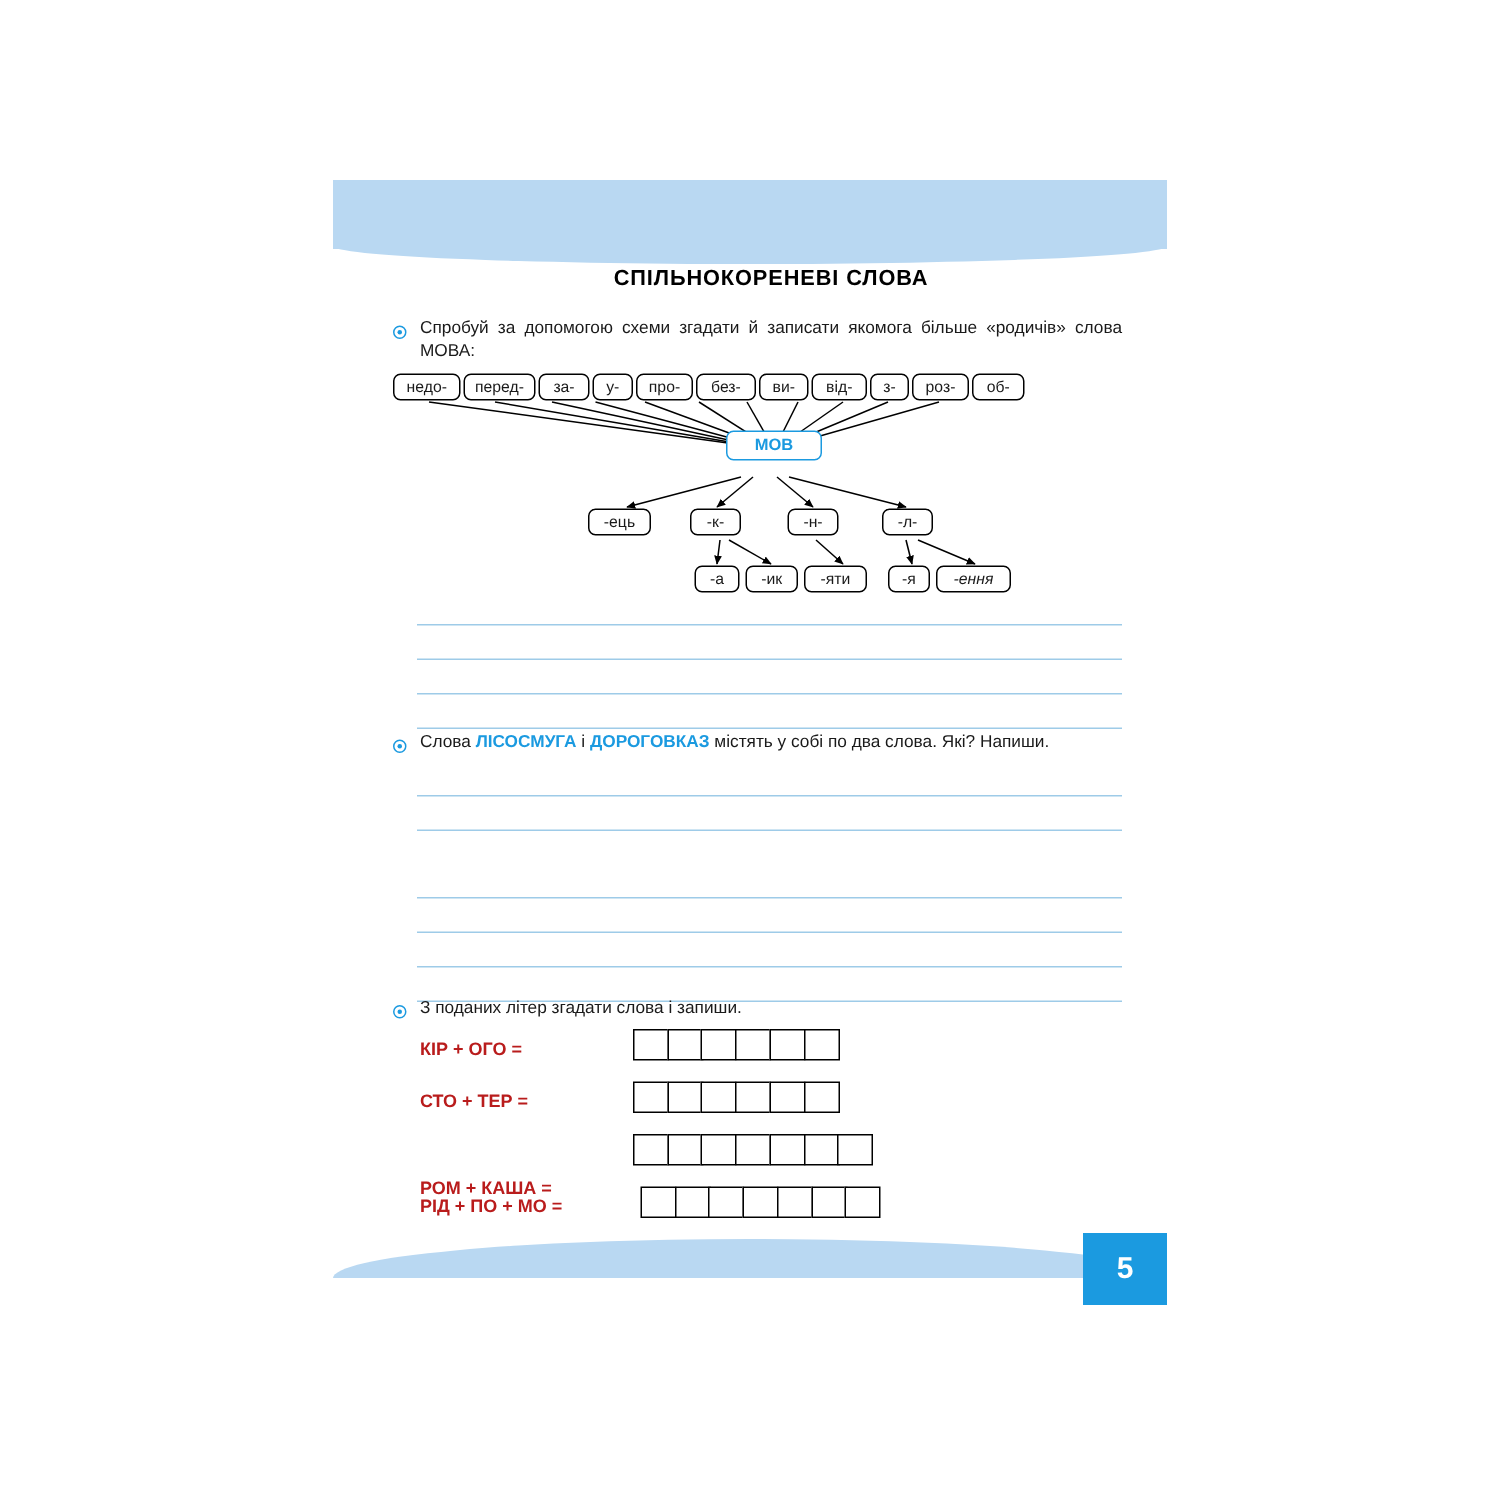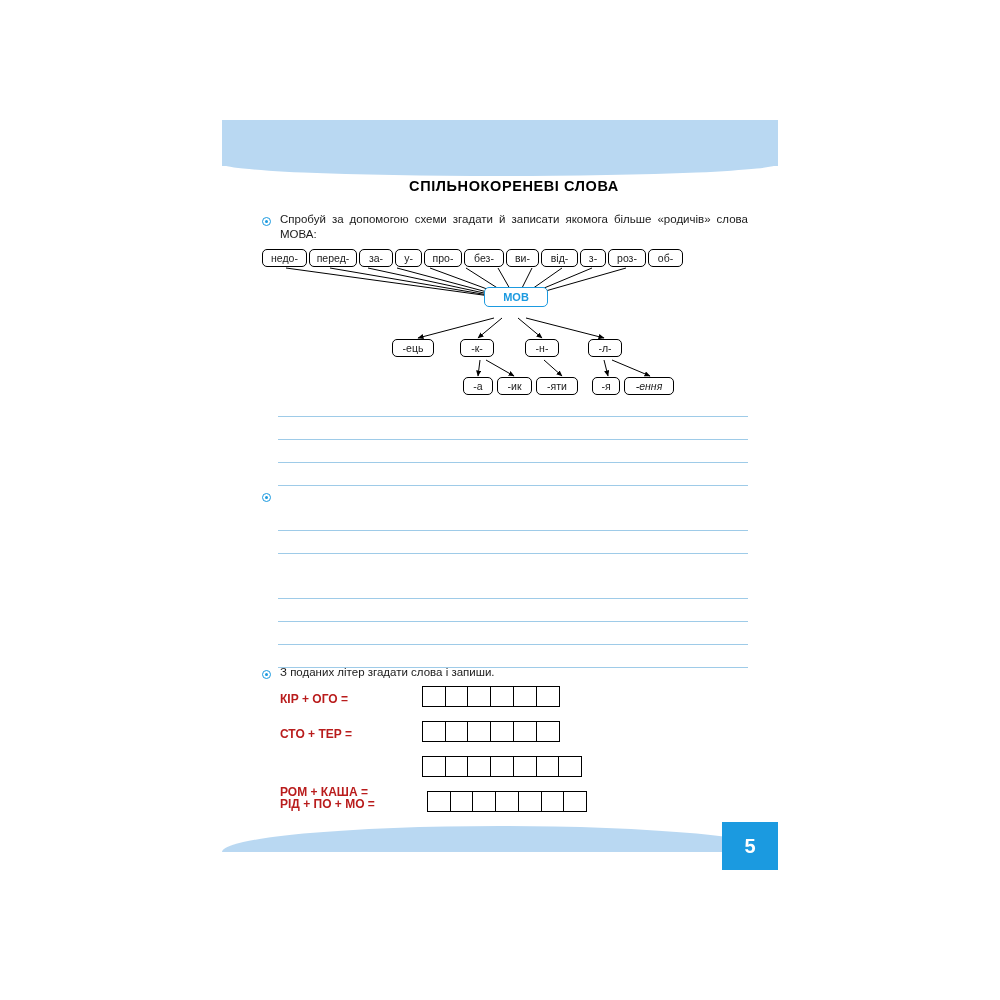--- a/index.html
+++ b/index.html
@@ -238,20 +238,23 @@
   <div class="cell" style="left:314px; top:257px; width:42px;">-яти</div>
   <div class="cell" style="left:370px; top:257px; width:28px;">-я</div>
   <div class="cell" style="left:402px; top:257px; width:50px;font-style:italic;">-ення</div>
 
   <div class="wline" style="left:56px; top:296px; width:470px;"></div>
   <div class="wline" style="left:56px; top:319px; width:470px;"></div>
   <div class="wline" style="left:56px; top:342px; width:470px;"></div>
   <div class="wline" style="left:56px; top:365px; width:470px;"></div>
 
   <div class="bullet" style="left:40px; top:373px;"></div>
+  <div class="task-text" style="left:58px; top:368px; width:470px;">
+    <span>Слова </span><span class="hl">ЛІСОСМУГА</span><span> і </span><span class="hl">ДОРОГОВКАЗ</span><span> містять у собі по два слова. Які? Напиши.</span>
+  </div>
 
   <div class="wline" style="left:56px; top:410px; width:470px;"></div>
   <div class="wline" style="left:56px; top:433px; width:470px;"></div>
 
 
   <div class="wline" style="left:56px; top:478px; width:470px;"></div>
   <div class="wline" style="left:56px; top:501px; width:470px;"></div>
   <div class="wline" style="left:56px; top:524px; width:470px;"></div>
   <div class="wline" style="left:56px; top:547px; width:470px;"></div>
 

